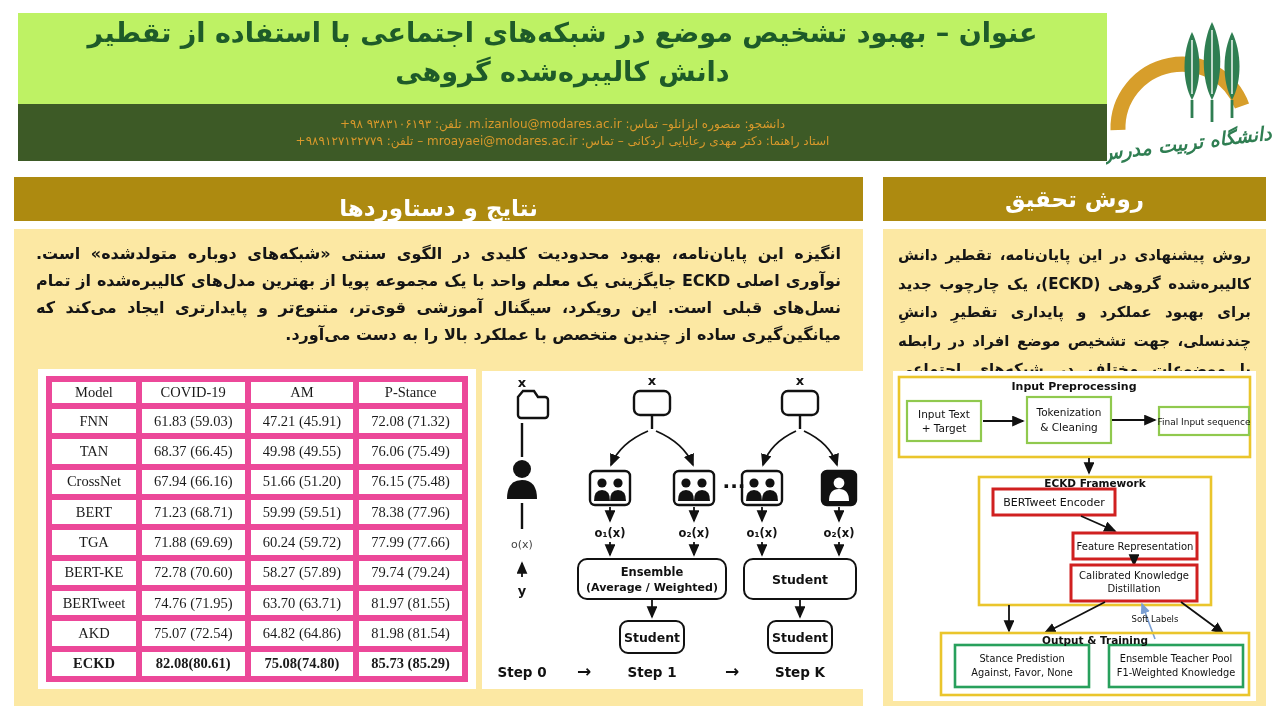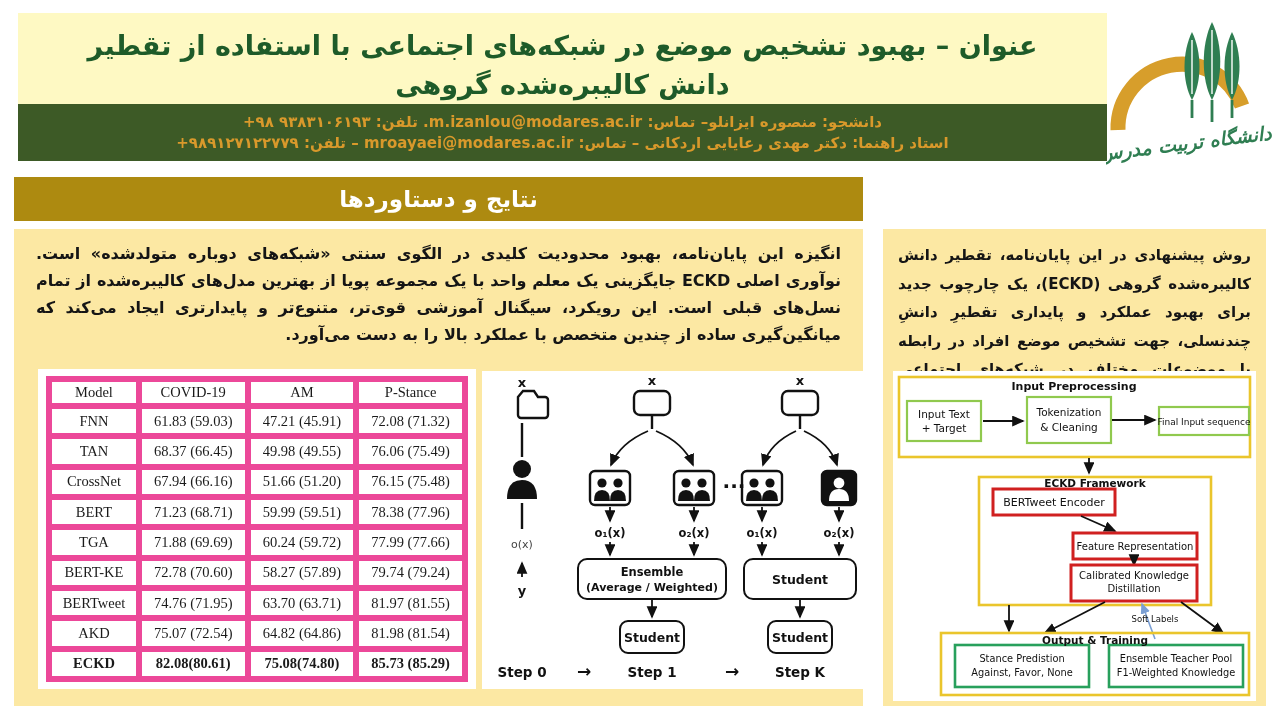--- a/index.html
+++ b/index.html
@@ -2,33 +2,33 @@
 <html lang="fa"><head>
 <meta charset="utf-8">
 <style>
   * { margin:0; padding:0; box-sizing:border-box; }
   html,body { width:1280px; height:720px; background:#fff; }
   body { font-family:"DejaVu Sans", sans-serif; }
   .slide { position:relative; width:1280px; height:720px; background:#fff; overflow:hidden; }
 
   
   .title-banner { position:absolute; left:18px; top:13px; width:1089px; height:91px;
-    background:#fef9c3; display:flex; align-items:flex-end; justify-content:center; }
+    background:#bef264; display:flex; align-items:flex-start; justify-content:center; }
   .title-text { color:#1e5b29; font-weight:bold; font-size:27px; line-height:1.45;
     text-align:center; direction:rtl; padding:0 40px; }
   .contact-banner { position:absolute; left:18px; top:104px; width:1089px; height:57px;
     background:#3d5a26; display:flex; flex-direction:column; align-items:center;
     justify-content:center; gap:3px; }
-  .contact-line { color:#d9992b; font-weight:bold; font-size:15px; direction:rtl; white-space:nowrap; }
+  .contact-line { color:#d9992b; font-weight:normal; font-size:12px; direction:rtl; white-space:nowrap; }
   .logo { position:absolute; left:1106px; top:8px; width:168px; height:158px; }
 
   
   .bar { position:absolute; top:177px; height:44px; background:#ad8a10; display:flex;
     align-items:center; justify-content:center; }
-  .bar-left { left:14px; width:849px; }
+  .bar-left { left:14px; width:849px;align-items:flex-end; }
   .bar-right { left:883px; width:383px; }
   .bar-title { color:#ffffff; font-weight:bold; font-size:23px; direction:rtl; }
 
   
   .panel { position:absolute; top:229px; height:477px; background:#fce8a3; }
   .panel-left { left:14px; width:849px; }
   .panel-right { left:883px; width:383px; }
   .para { direction:rtl; text-align:justify; font-weight:bold; color:#151515; }
   .para-left { padding:12px 22px 0 22px; font-size:16px; line-height:1.68; }
   .para-right { padding:12px 15px 0 15px; font-size:15px; line-height:1.9; }
@@ -81,20 +81,23 @@
         <line x1="106" y1="22" x2="106" y2="86"></line>
         <line x1="126" y1="32" x2="126" y2="86"></line>
       </g>
 
       <text x="80" y="142" text-anchor="middle" font-size="19" font-style="italic" fill="#2f7e52" font-weight="bold" direction="rtl" transform="rotate(-7 80 142)">دانشگاه تربیت مدرس</text>
     </svg>
   </div>
 
   <div class="bar bar-left">
     <div class="bar-title">نتایج و دستاوردها</div>
+  </div>
+  <div class="bar bar-right">
+    <div class="bar-title">روش تحقیق</div>
   </div>
 
   <div class="panel panel-left">
     <div class="para para-left">انگیزه این پایان‌نامه، بهبود محدودیت کلیدی در الگوی سنتی «شبکه‌های دوباره متولدشده» است. نوآوری اصلی ECKD جایگزینی یک معلم واحد با یک مجموعه پویا از بهترین مدل‌های کالیبره‌شده از تمام نسل‌های قبلی است. این رویکرد، سیگنال آموزشی قوی‌تر، متنوع‌تر و پایدارتری ایجاد می‌کند که میانگین‌گیری ساده از چندین متخصص با عملکرد بالا را به دست می‌آورد.</div>
 
     <div class="table-wrap">
       <table class="results">
         <thead>
             <tr>
               <th>Model</th>

